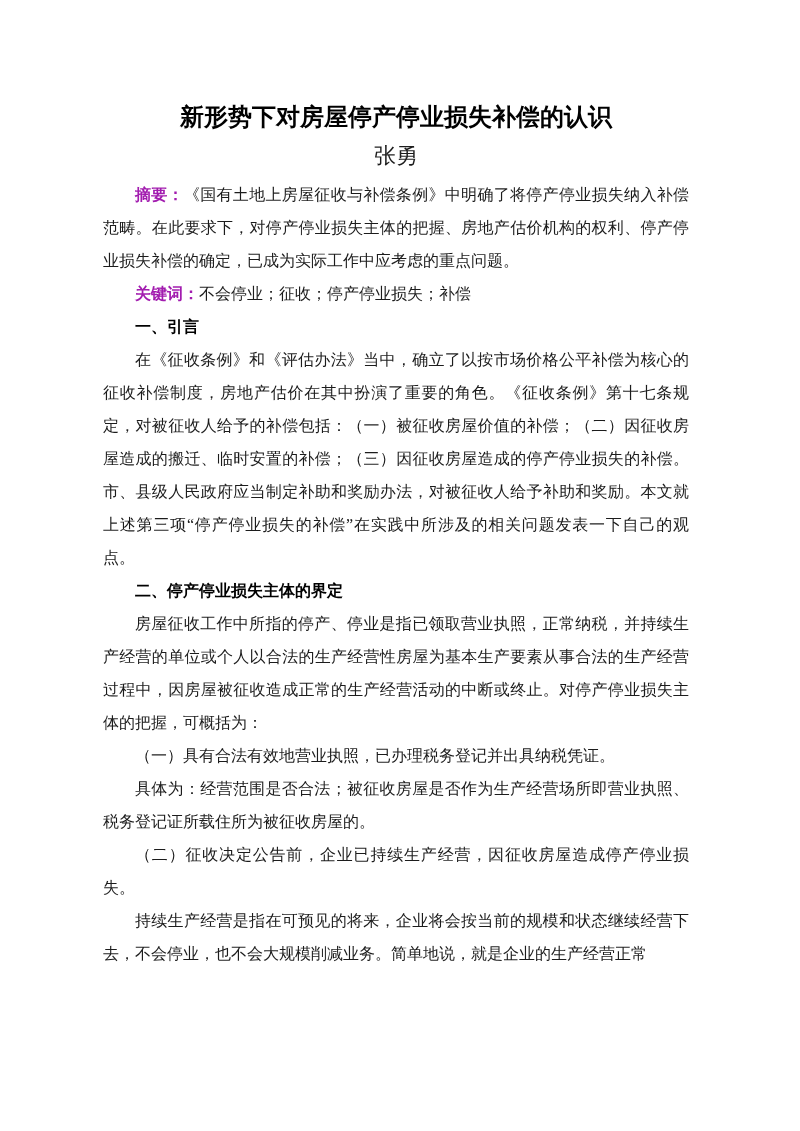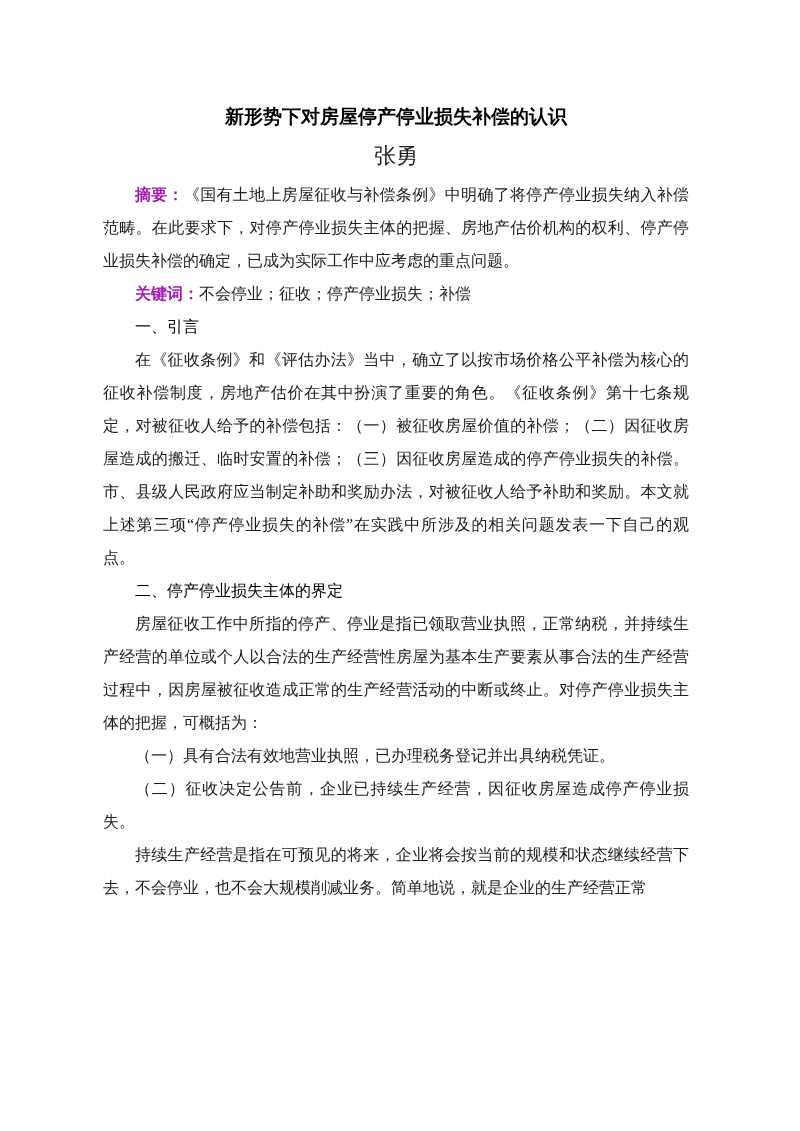--- a/index.html
+++ b/index.html
@@ -12,21 +12,21 @@
     font-family: "Liberation Serif", "DejaVu Serif", serif;
   }
   .doc {
     position: absolute;
     left: 103px;
     top: 103px;
     width: 586px;
     color: #1c1c1c;
   }
   .doc-title {
-    font-size: 19px;
+    font-size: 24px;
     font-weight: bold;
     color: #000000;
     text-align: center;
     line-height: 28px;
     margin: 0 0 13px 0;
   }
   .doc-author {
     font-size: 22px;
     text-align: center;
     line-height: 24px;
@@ -37,21 +37,21 @@
     line-height: 33px;
     text-align: justify;
     text-justify: inter-ideograph;
     text-indent: 2em;
     margin: 0;
     word-break: break-all;
   }
   .heading {
     font-size: 16px;
     line-height: 33px;
-    font-weight: normal;
+    font-weight: bold;
     color: #000000;
     text-indent: 2em;
     margin: 0;
   }
   .lbl {
     font-weight: bold;
     color: #a21caf;
   }
 </style>
 </head>
@@ -71,18 +71,19 @@
 
 
   <p class="para">在《征收条例》和《评估办法》当中，确立了以按市场价格公平补偿为核心的征收补偿制度，房地产估价在其中扮演了重要的角色。《征收条例》第十七条规定，对被征收人给予的补偿包括：（一）被征收房屋价值的补偿；（二）因征收房屋造成的搬迁、临时安置的补偿；（三）因征收房屋造成的停产停业损失的补偿。市、县级人民政府应当制定补助和奖励办法，对被征收人给予补助和奖励。本文就上述第三项“停产停业损失的补偿”在实践中所涉及的相关问题发表一下自己的观点。</p>
 
   <p class="heading">二、停产停业损失主体的界定</p>
 
   <p class="para">房屋征收工作中所指的停产、停业是指已领取营业执照，正常纳税，并持续生产经营的单位或个人以合法的生产经营性房屋为基本生产要素从事合法的生产经营过程中，因房屋被征收造成正常的生产经营活动的中断或终止。对停产停业损失主体的把握，可概括为：</p>
 
   <p class="para">（一）具有合法有效地营业执照，已办理税务登记并出具纳税凭证。</p>
 
+  <p class="para">具体为：经营范围是否合法；被征收房屋是否作为生产经营场所即营业执照、税务登记证所载住所为被征收房屋的。</p>
 
   <p class="para">（二）征收决定公告前，企业已持续生产经营，因征收房屋造成停产停业损失。</p>
 
   <p class="para">持续生产经营是指在可预见的将来，企业将会按当前的规模和状态继续经营下去，不会停业，也不会大规模削减业务。简单地说，就是企业的生产经营正常</p>
 
 </div>
 
 </body></html>

